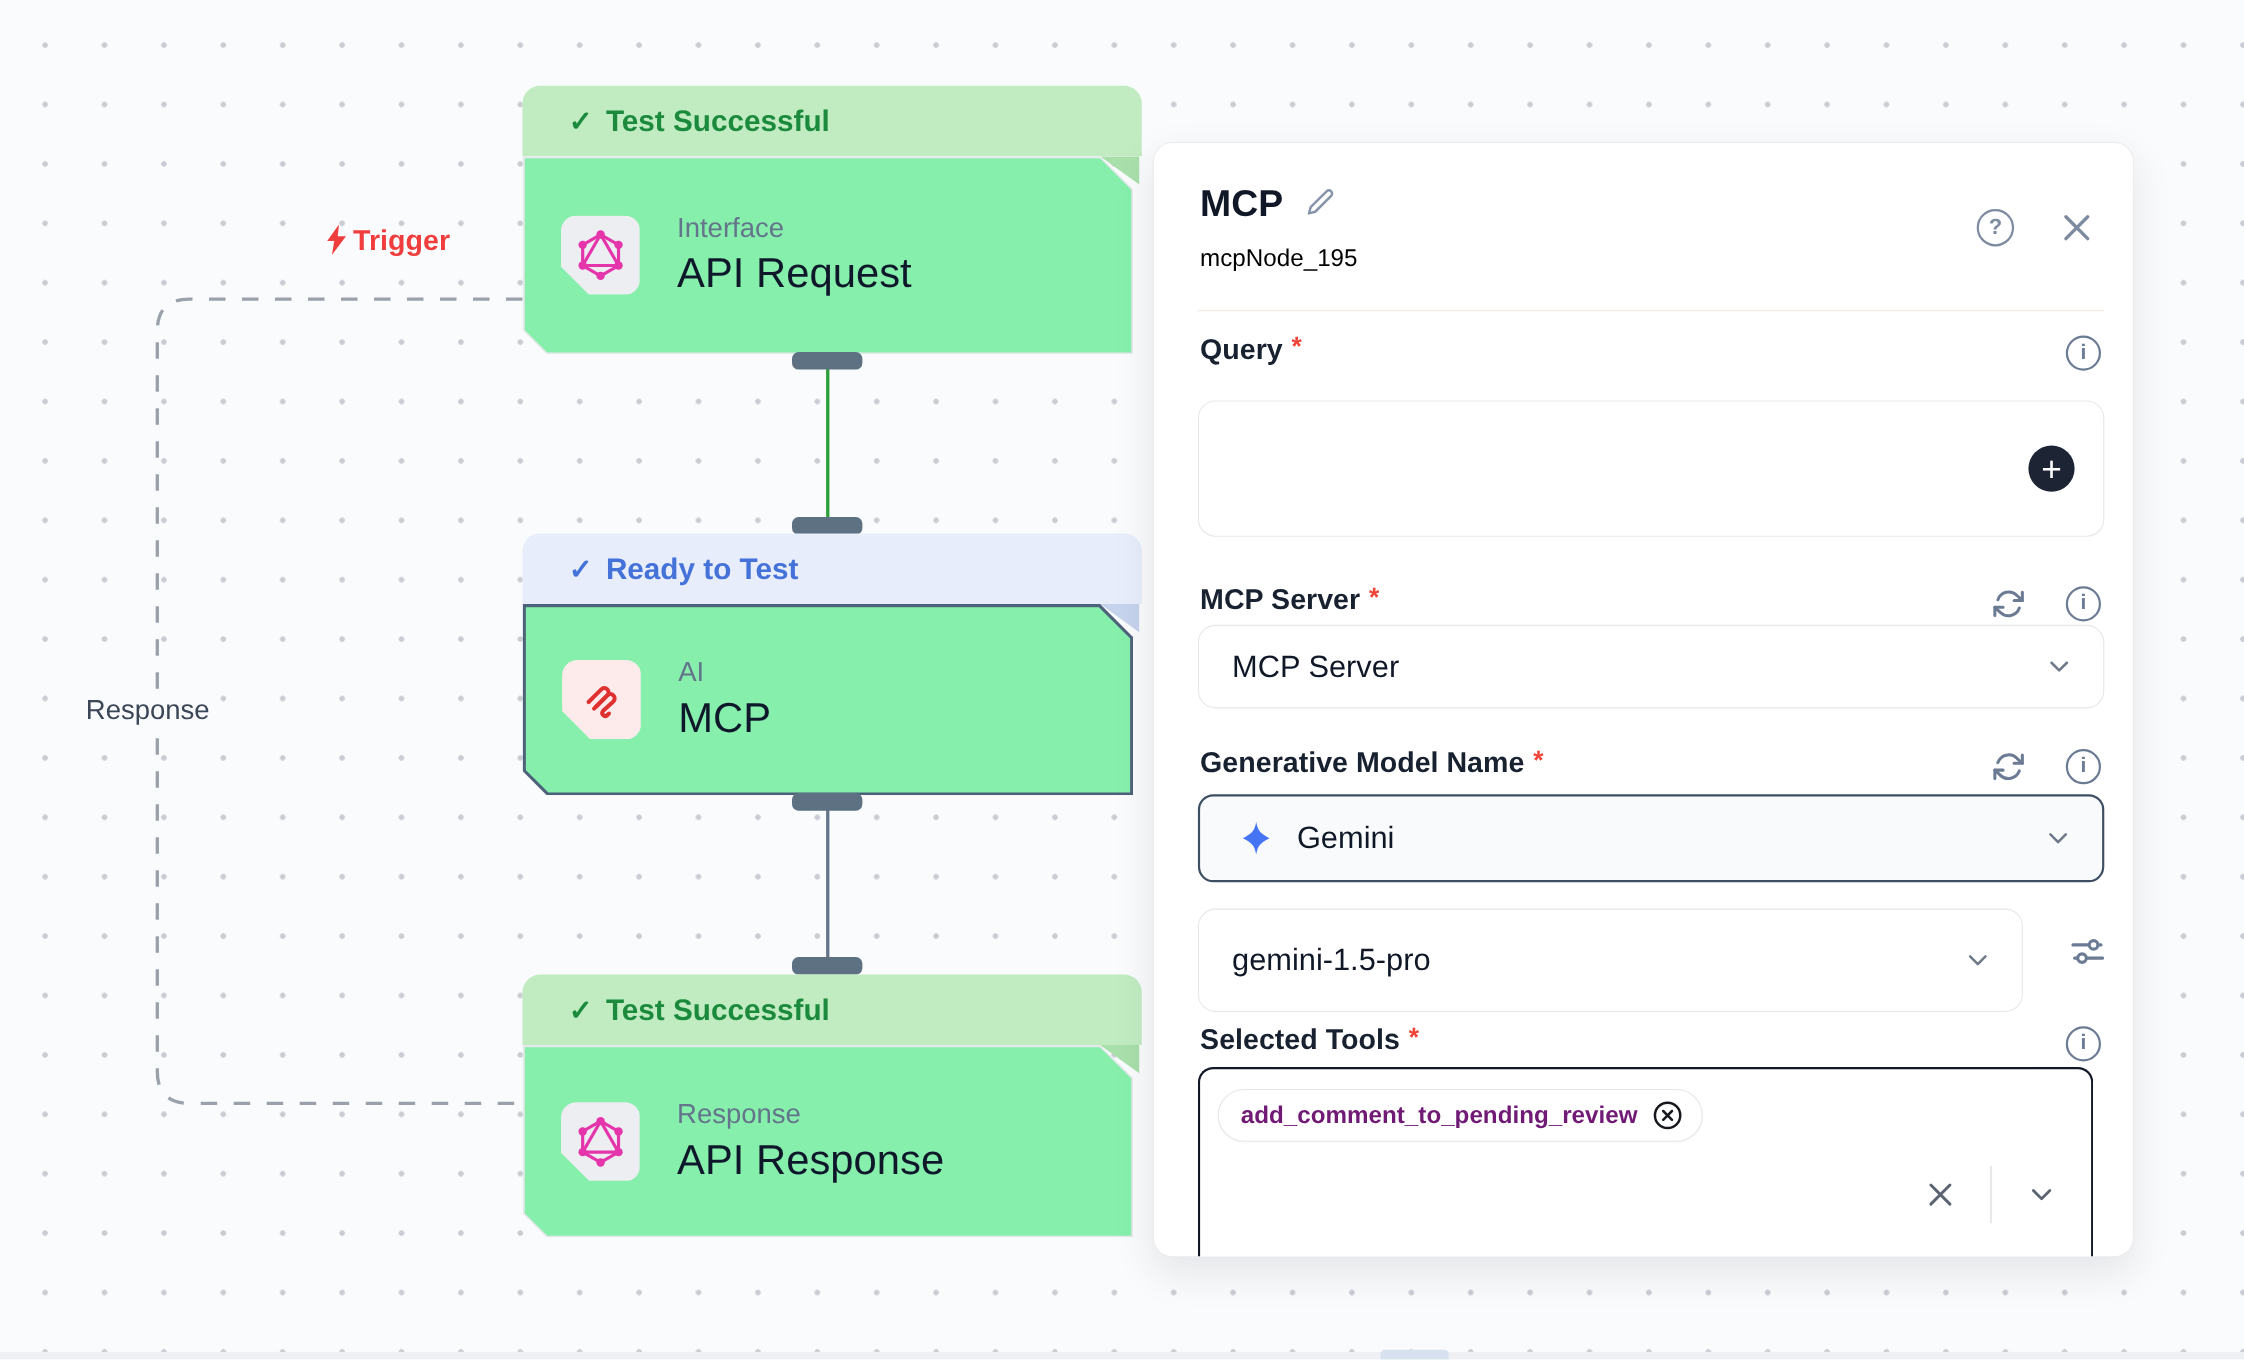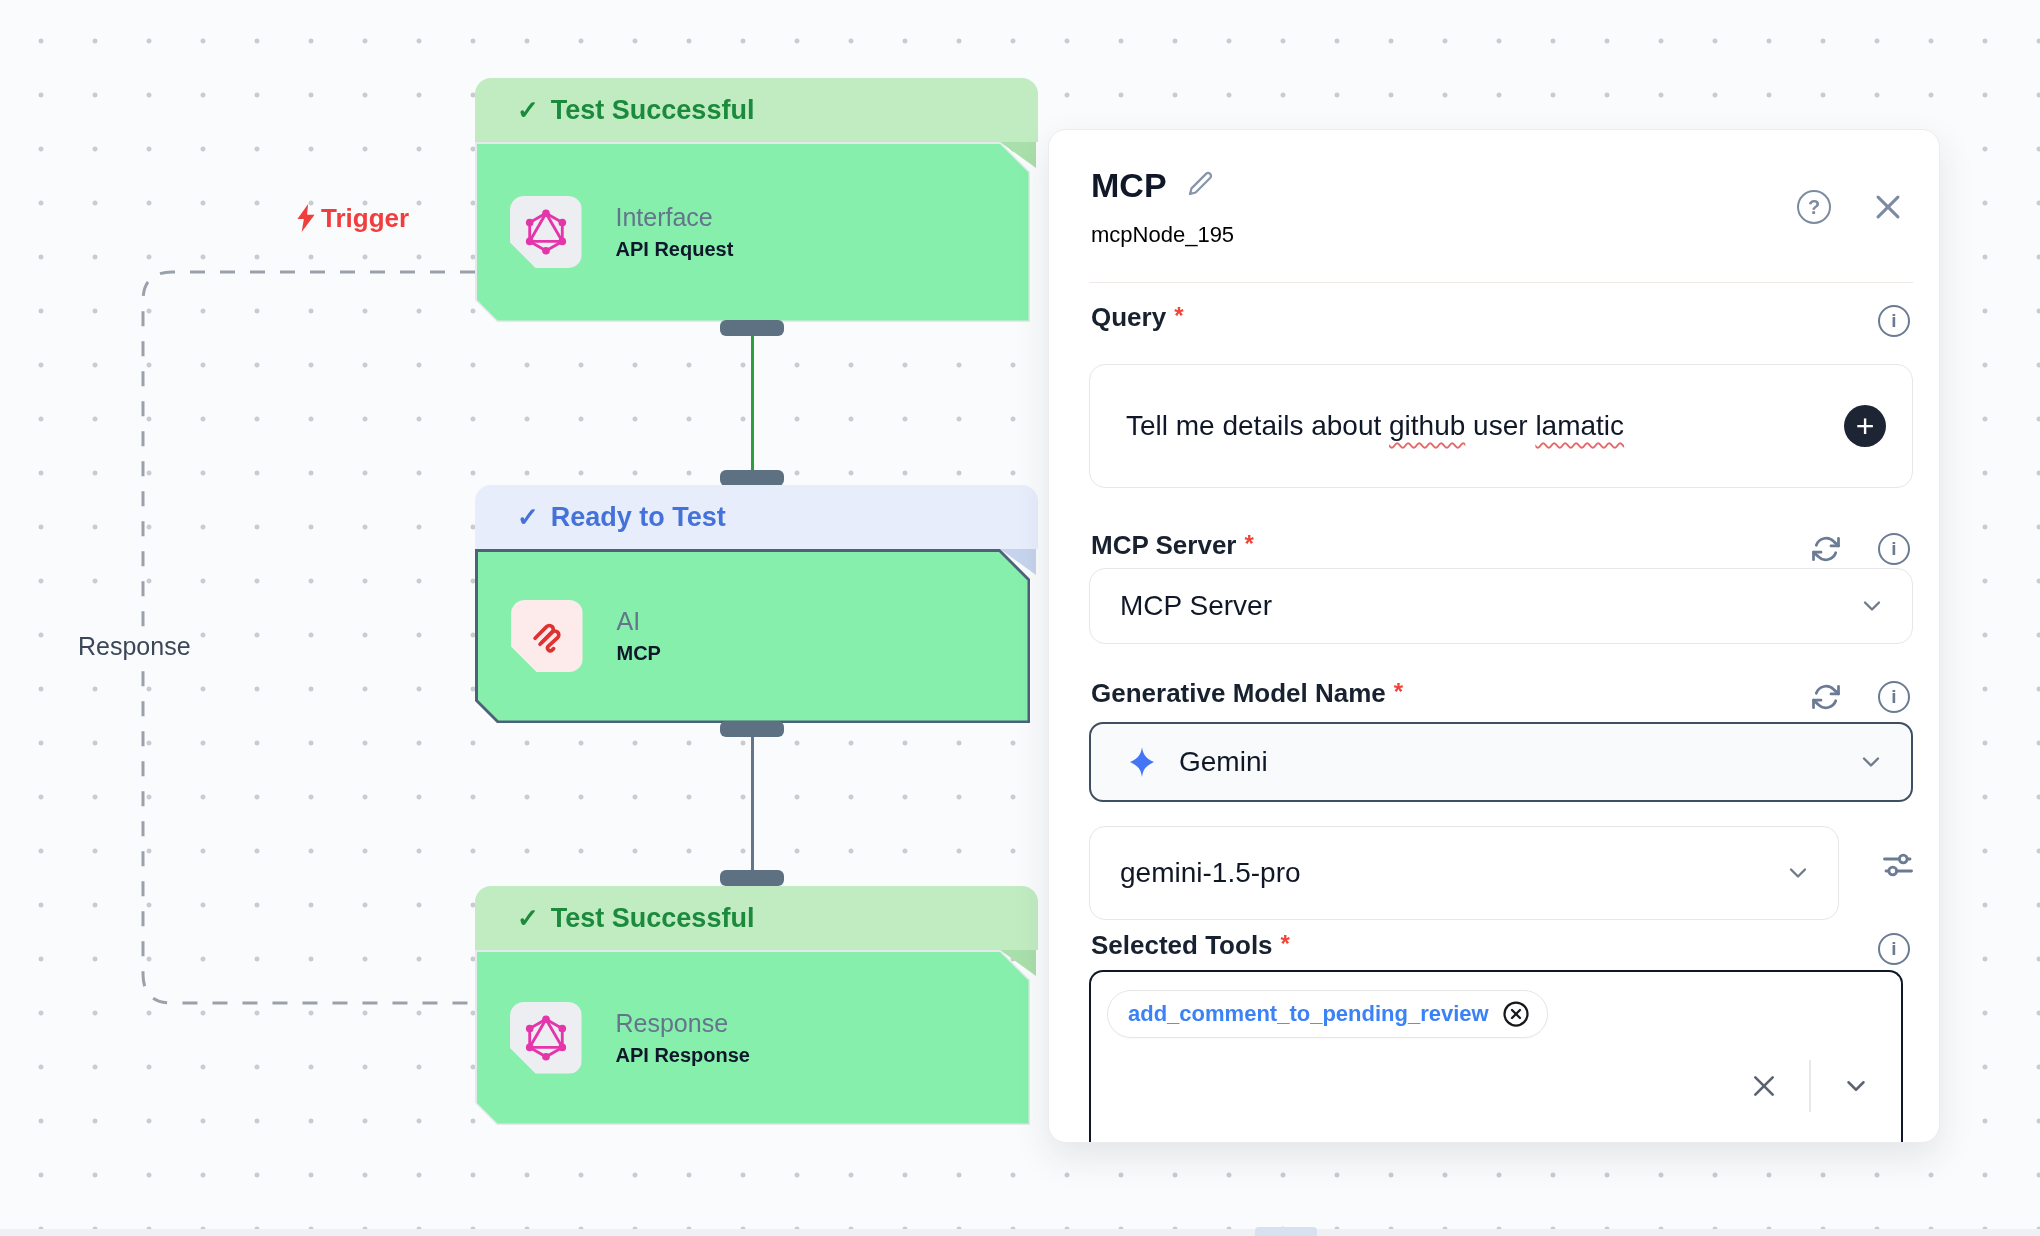--- a/index.html
+++ b/index.html
@@ -60,21 +60,21 @@
   .inset-2 { inset:2.5px; }
   .icon-tile {
     width:72px; height:72px; border-radius:14px; flex:0 0 auto;
     display:flex; align-items:center; justify-content:center;
     clip-path:polygon(0 0,100% 0,100% 100%,26px 100%,0 calc(100% - 26px));
   }
   .tile-gray { background:#eceef1; }
   .tile-red  { background:#fdeaea; }
   .node-text { display:flex; flex-direction:column; gap:6px; }
   .node-category { font-size:25px; color:#64748b; }
-  .node-title { font-size:20px; font-weight:700; color:#0f172a; }
+  .node-title { font-size:38px; font-weight:400; color:#0f172a; }
   .handle {
     position:absolute; left:720px; width:64px; height:16px;
     background:#5d7183; border-radius:6px;
   }
   .wire { position:absolute; left:751px; width:3px; }
   .wire-green { background:#2b9f3a; }
   .wire-slate { background:#64748b; }
   
   .panel {
     position:absolute; left:1048px; top:129px; width:892px; height:1014px;
@@ -129,21 +129,21 @@
   }
   .tools-box {
     position:absolute; left:40px; right:36px; top:840px; height:178px;
     border:2px solid #101828; border-bottom:none; border-radius:14px 14px 0 0;
     background:#fff; padding:18px 16px;
   }
   .tag-row { display:flex; margin-bottom:12px; }
   .tool-tag {
     display:inline-flex; align-items:center; gap:12px;
     border:1.5px solid #e6e6e9; border-radius:26px; height:48px; padding:0 16px 0 20px;
-    font-size:22px; font-weight:700; color:#3b82f6; background:#fff;
+    font-size:22px; font-weight:700; color:#701a75; background:#fff;
     box-shadow:0 1px 2px rgba(0,0,0,0.03);
   }
   .tools-controls {
     position:absolute; right:26px; top:88px;
     display:flex; align-items:center; gap:26px; color:#5c6472;
   }
   .tools-vdivider { width:2px; height:52px; background:#e8e8eb; }
   
   .bottom-strip { position:absolute; left:0; right:0; bottom:0; height:7px; background:#eef0f3; }
   .bottom-chip { position:absolute; left:1255px; bottom:0; width:62px; height:9px; background:#d7e1f0; border-radius:4px 4px 0 0; }
@@ -284,23 +284,20 @@
     <div class="field-label-row" style="top:172px;">
       <span class="field-label">Query</span>
       <span class="req-star">*</span>
       <span class="label-icons">
         <span class="icon-btn">
             <span class="info-circle">i</span>
           </span>
       </span>
     </div>
     <div class="query-box">
-      <span class="query-text">
-        <span>Tell me details about </span><span class="squiggle">github</span><span> user </span><span class="squiggle">lamatic</span>
-      </span>
       <span class="plus-btn">+</span>
     </div>
 
     <div class="field-label-row" style="top:400px;">
       <span class="field-label">MCP Server</span>
       <span class="req-star">*</span>
       <span class="label-icons">
         <span class="icon-btn">
           <svg width="30" height="30" viewBox="0 0 24 24" fill="none" stroke="#6b7b93" stroke-width="2.2" stroke-linecap="round" stroke-linejoin="round">
             <polyline points="22 3.5 22 9.5 16 9.5"></polyline>

